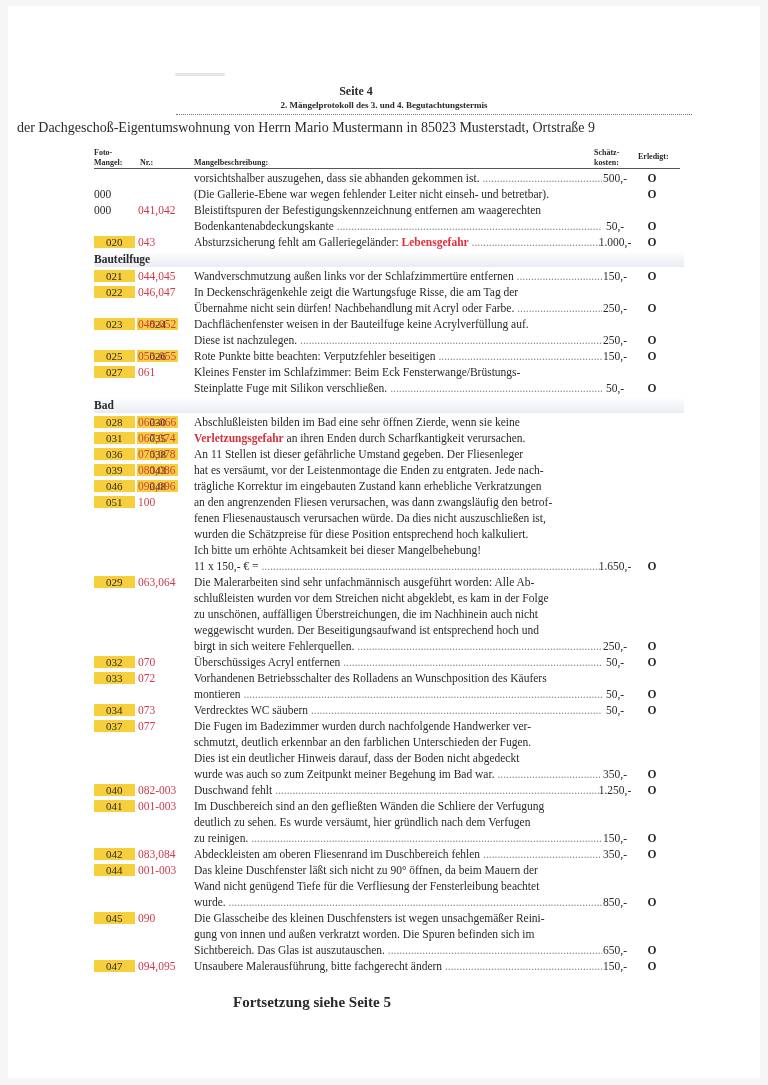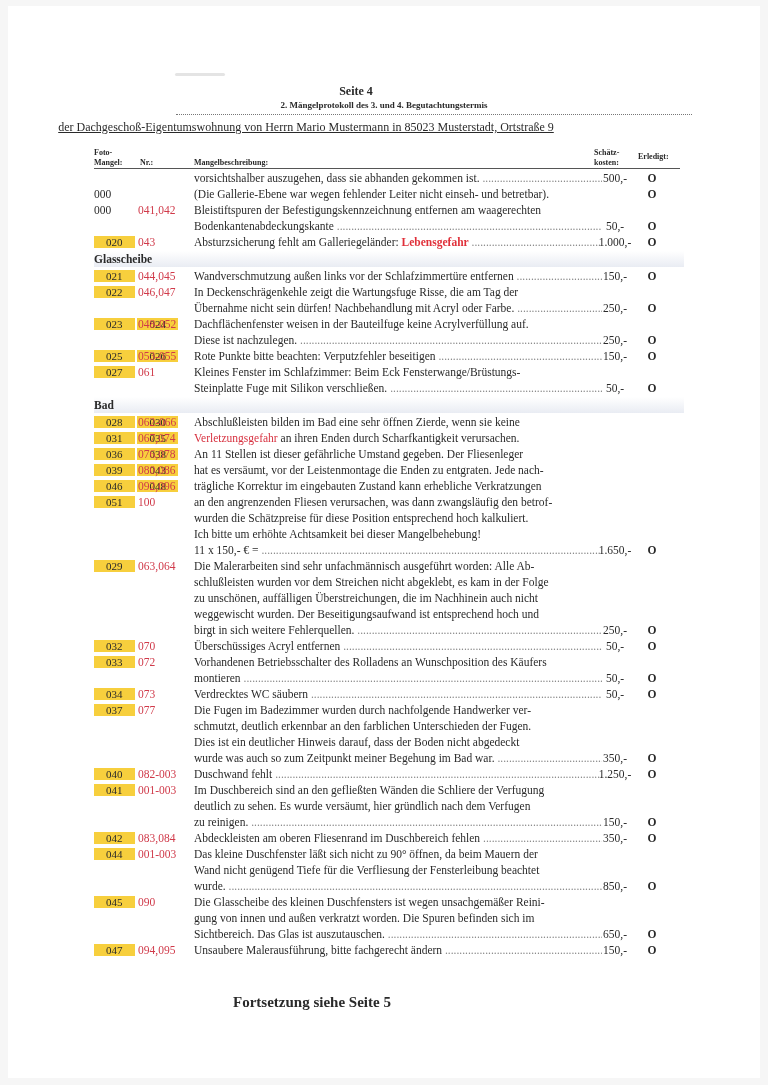--- a/index.html
+++ b/index.html
@@ -9,35 +9,35 @@
     position:relative; overflow:hidden;
   }
   .page {
     position:absolute; left:8px; top:6px; width:752px; height:1072px;
     background:#ffffff;
   }
   .smudge { position:absolute; left:175px; top:73px; width:50px; height:3px; background:#e4e4e4; border-radius:2px; }
   .title { position:absolute; left:0; width:712px; top:84px; text-align:center; font-weight:bold; font-size:12px; }
   .subtitle { position:absolute; left:0; width:768px; top:100px; text-align:center; font-weight:bold; font-size:9px; }
   .dotted-rule { position:absolute; left:176px; width:516px; top:114px; border-top:1px dotted #777; }
-  .address { position:absolute; left:0; width:612px; top:120px; text-align:center; font-size:12px;text-decoration:underline; }
+  .address { position:absolute; left:0; width:612px; top:120px; text-align:center; font-size:14px; }
 
   .hdr { position:absolute; font-size:8px; font-weight:bold; line-height:10px; }
   .hdr-rule { position:absolute; left:94px; top:168px; width:586px; border-top:1px solid #555; }
 
   .rows { position:absolute; left:94px; top:170px; width:590px; }
   .row { position:relative; height:16px; font-size:11.5px; line-height:16px; white-space:nowrap; }
   .row.section { font-weight:bold; background:linear-gradient(#fff,#e9ecf3); margin:1px 0; }
   .c-foto { position:absolute; left:0; width:50px; }
   .c-nr { position:absolute; left:44px; width:56px; color:#d03a4a; }
   .c-desc { position:absolute; left:100px; width:408px; overflow:hidden; }
   .c-cost { position:absolute; left:500px; width:42px; text-align:center; }
   .c-done { position:absolute; left:548px; width:20px; text-align:center; font-weight:bold; }
   .hl { background:#f7cf3d; padding:0 12px; font-size:11px; }
-  .red { color:#d7303f; }
+  .red { color:#d7303f;font-weight:bold; }
   .red-bold { color:#e0303a; font-weight:bold; }
   .dots { color:#888; letter-spacing:0; }
   .footer { position:absolute; left:0; width:624px; top:994px; text-align:center; font-size:15px; font-weight:bold; }
 </style>
 </head>
 <body>
 
 <div class="page"></div>
 <div class="smudge"></div>
 
@@ -88,21 +88,21 @@
       <span class="c-cost">50,-</span>
       <span class="c-done">O</span>
     </div>
     <div class="row">
       <span class="c-foto"><span class="hl">020</span></span>
       <span class="c-nr">043</span>
       <span class="c-desc"><span>Absturzsicherung fehlt am Galleriegeländer: </span><span class="red-bold">Lebensgefahr</span><span class="dots"> ................................................................................................................................................................</span></span>
       <span class="c-cost">1.000,-</span>
       <span class="c-done">O</span>
     </div>
-    <div class="row section">Glasscheibe</div>
+    <div class="row section">Bauteilfuge</div>
     <div class="row">
       <span class="c-foto"><span class="hl">021</span></span>
       <span class="c-nr">044,045</span>
       <span class="c-desc"><span>Wandverschmutzung außen links vor der Schlafzimmertüre entfernen</span><span class="dots"> ................................................................................................................................................................</span></span>
       <span class="c-cost">150,-</span>
       <span class="c-done">O</span>
     </div>
     <div class="row">
       <span class="c-foto"><span class="hl">022</span></span>
       <span class="c-nr">046,047</span>
@@ -191,20 +191,27 @@
     <div class="row">
       <span class="c-foto"><span class="hl">051</span></span>
       <span class="c-nr">100</span>
       <span class="c-desc"><span>an den angrenzenden Fliesen verursachen, was dann zwangsläufig den betrof-</span></span>
       <span class="c-cost"></span>
       <span class="c-done"></span>
     </div>
     <div class="row">
       <span class="c-foto"></span>
       <span class="c-nr"></span>
+      <span class="c-desc"><span>fenen Fliesenaustausch verursachen würde. Da dies nicht auszuschließen ist,</span></span>
+      <span class="c-cost"></span>
+      <span class="c-done"></span>
+    </div>
+    <div class="row">
+      <span class="c-foto"></span>
+      <span class="c-nr"></span>
       <span class="c-desc"><span>wurden die Schätzpreise für diese Position entsprechend hoch kalkuliert.</span></span>
       <span class="c-cost"></span>
       <span class="c-done"></span>
     </div>
     <div class="row">
       <span class="c-foto"></span>
       <span class="c-nr"></span>
       <span class="c-desc"><span>Ich bitte um erhöhte Achtsamkeit bei dieser Mangelbehebung!</span></span>
       <span class="c-cost"></span>
       <span class="c-done"></span>

